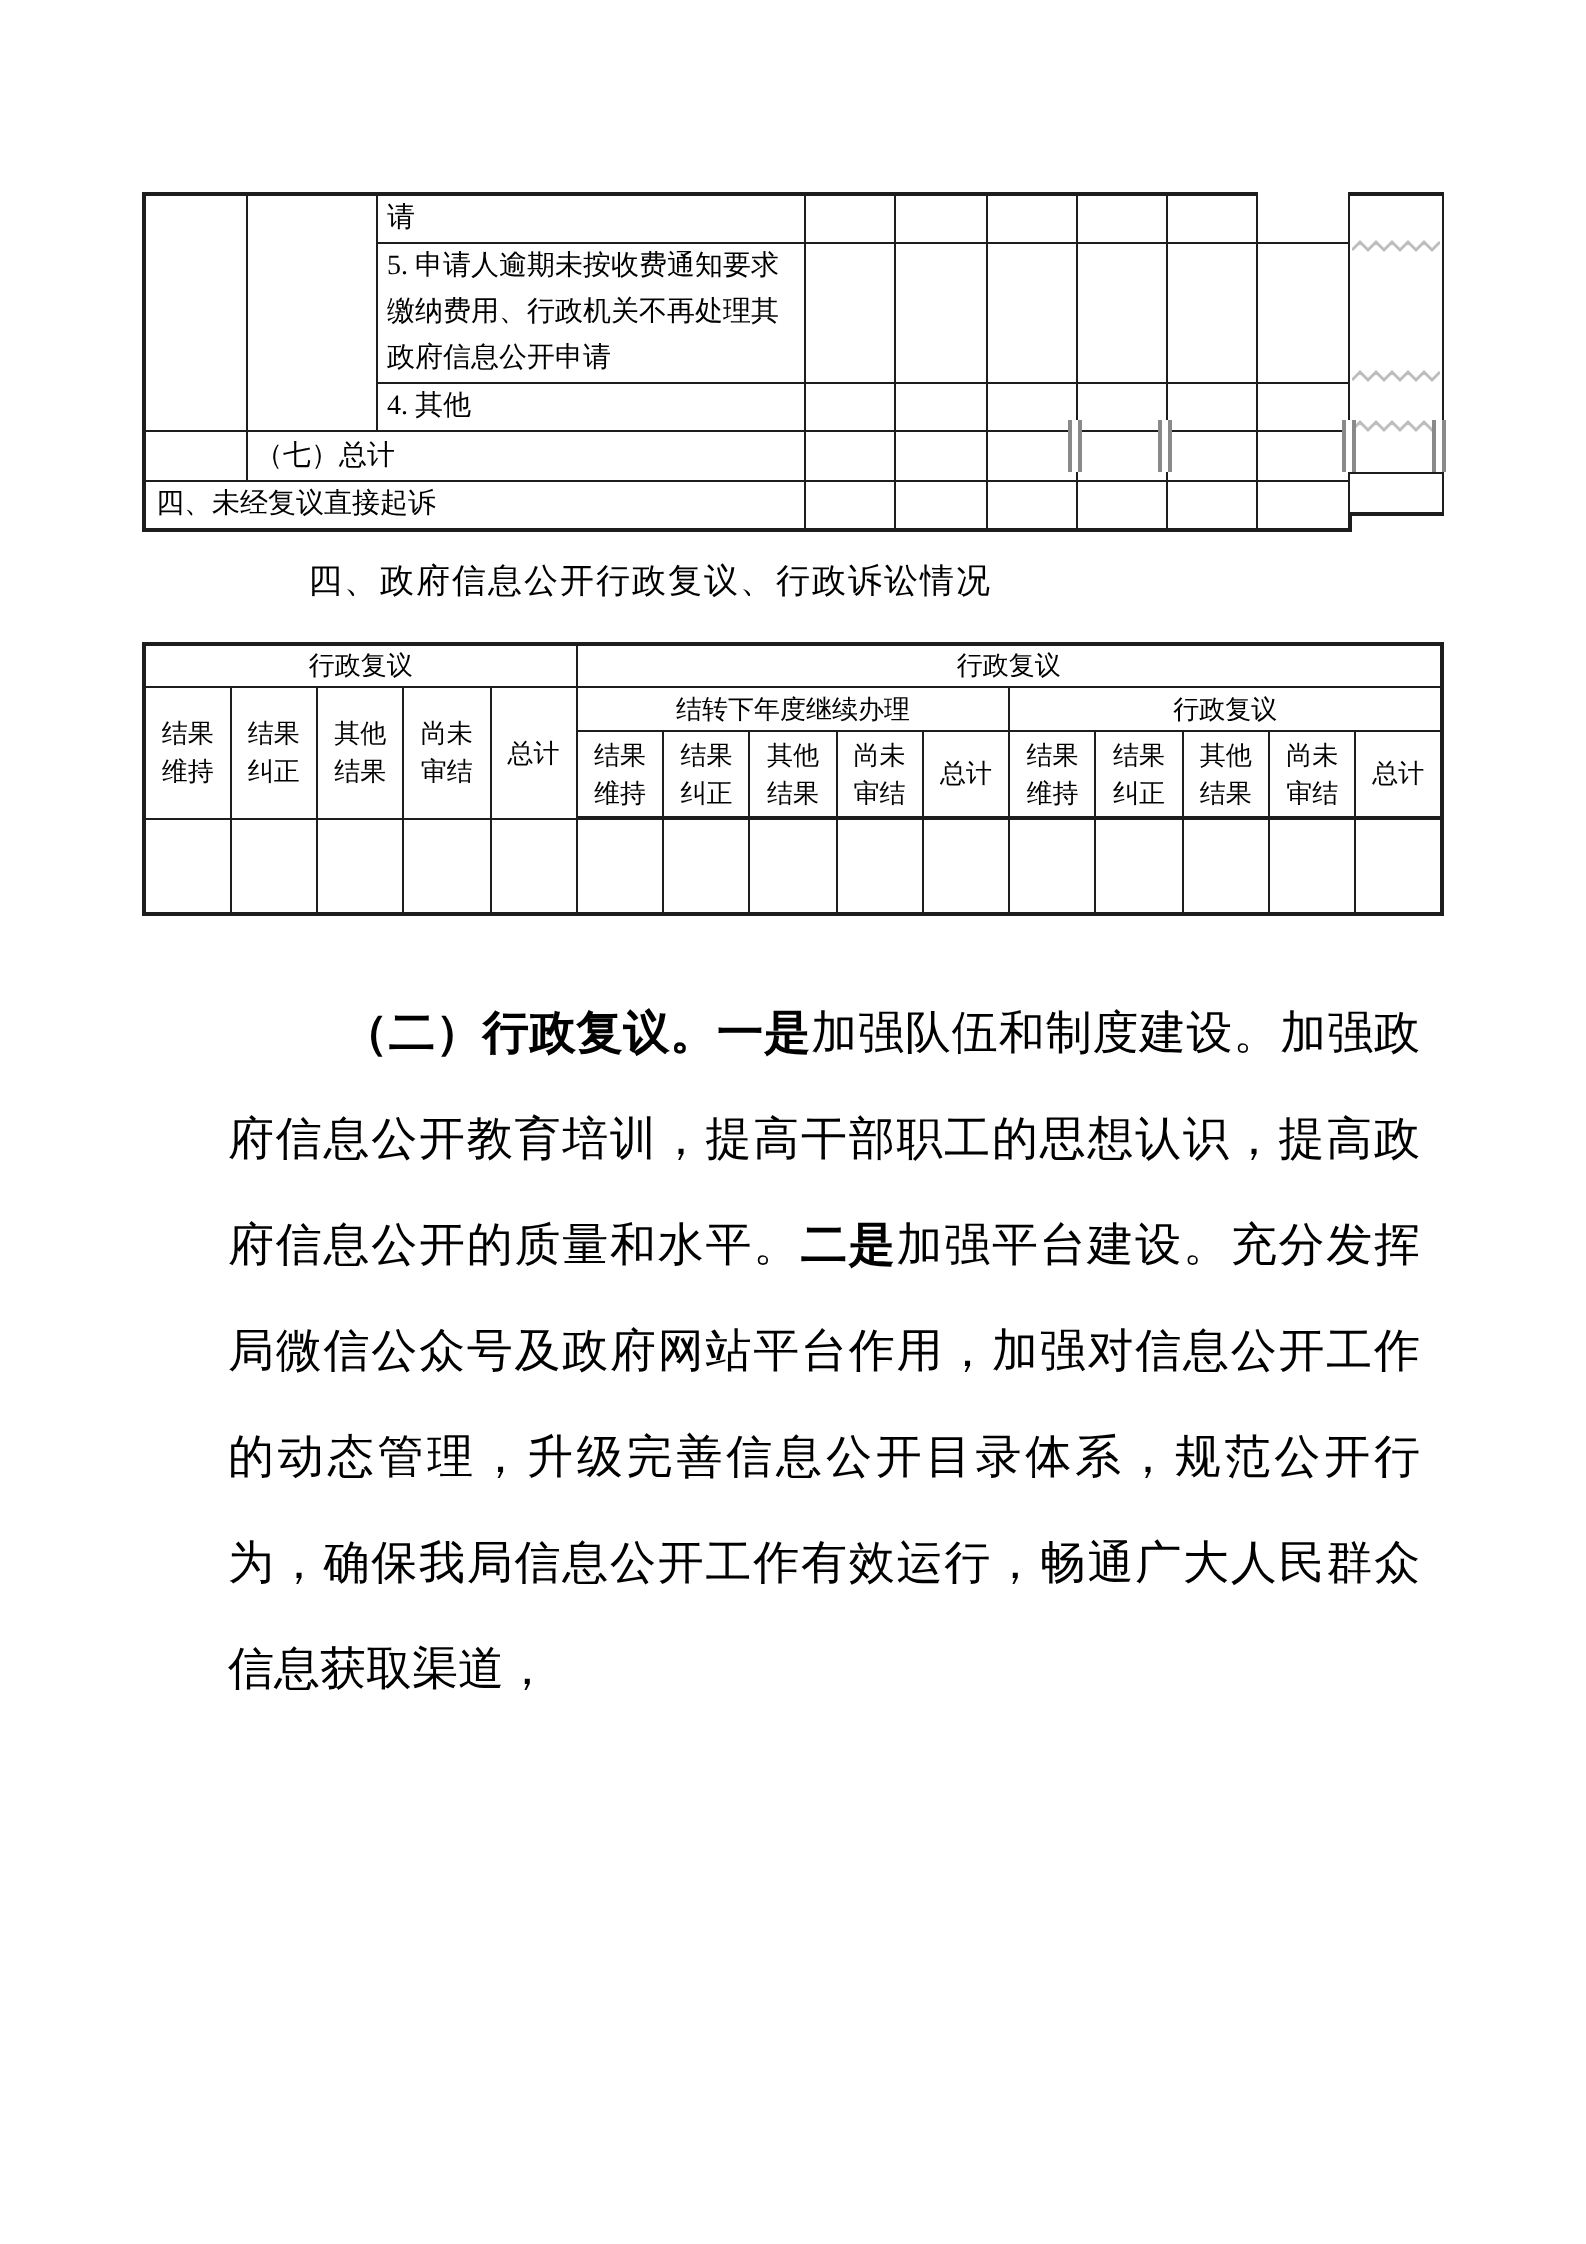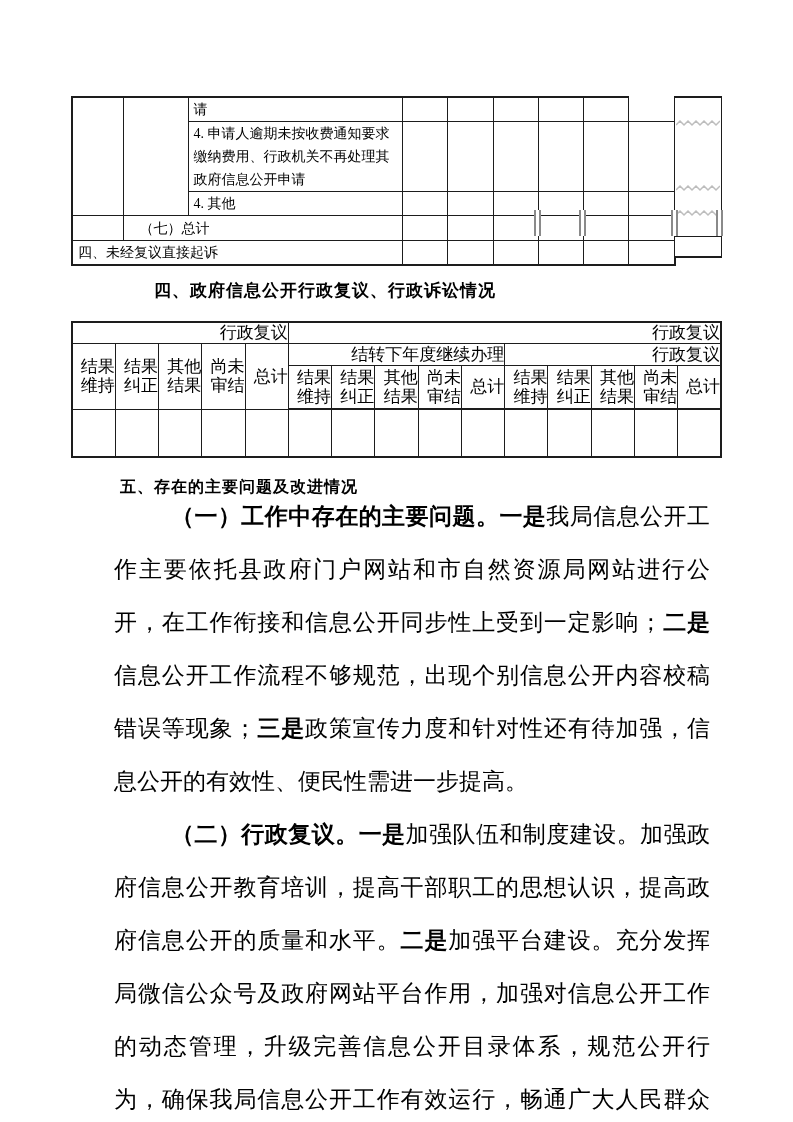--- a/index.html
+++ b/index.html
@@ -9,34 +9,34 @@
 
   
   table{border-collapse:collapse;table-layout:fixed}
   td{border:1px solid #1d1d1d;overflow:hidden}
 
   .t1{position:absolute;left:71px;top:96px;width:603px;border:2px solid #1d1d1d}
   .t1 td{font-size:14px;line-height:23px;vertical-align:middle}
   .t1 .lbl{text-align:left;padding:0 3px 0 5px}
 
   .t2{position:absolute;left:71px;top:321px;width:651px;border:2px solid #1d1d1d}
-  .t2 td{font-size:17px;line-height:19px;text-align:right;vertical-align:middle;white-space:pre-line}
+  .t2 td{font-size:13px;line-height:19px;text-align:center;vertical-align:middle;white-space:pre-line}
   .t2 tr.hdr-bottom td{border-bottom-width:2px}
 
   
   .strip{position:absolute;left:674px;top:96px;width:48px;height:162px;
          border:1px solid #1d1d1d;border-top:2px solid #1d1d1d;border-bottom:2px solid #1d1d1d;background:#fff}
   .strip .inner-line{position:absolute;left:0;right:0;top:138px;height:0;border-top:1px solid #1d1d1d}
   .strip svg{position:absolute;left:1px}
   .gap-cover{position:absolute;left:629px;top:94px;width:45px;height:5px;background:#fff}
   .dbar{position:absolute;top:210px;height:26px;width:7px;background:#fff;
         border-left:2px solid #8a8a8a;border-right:2px solid #8a8a8a}
 
   
-  .sec-heading{position:absolute;font-weight:700;letter-spacing:1px;white-space:nowrap}
+  .sec-heading{position:absolute;font-weight:400;letter-spacing:1px;white-space:nowrap}
   .sec4{left:154px;top:279px;font-size:17px}
   .sec5{left:120px;top:477px;font-size:16px}
 
   
   .bodytext{position:absolute;left:114px;top:490px;width:596px;
             font-size:23px;line-height:53px;text-align:justify;text-justify:inter-character}
   .bodytext p{text-indent:57px;margin:0}
   .bodytext .b{font-weight:700}
 </style>
 </head>
@@ -62,40 +62,40 @@
       <td rowspan="3"></td>
       <td class="lbl">请</td>
       <td></td>
           <td></td>
           <td></td>
           <td></td>
           <td></td>
           <td></td>
     </tr>
     <tr style="height:69px">
-      <td class="lbl">4. 申请人逾期未按收费通知要求缴纳费用、行政机关不再处理其政府信息公开申请</td>
+      <td class="lbl">5. 申请人逾期未按收费通知要求缴纳费用、行政机关不再处理其政府信息公开申请</td>
       <td></td>
           <td></td>
           <td></td>
           <td></td>
           <td></td>
           <td></td>
     </tr>
     <tr style="height:23px">
       <td class="lbl">4. 其他</td>
       <td></td>
           <td></td>
           <td></td>
           <td></td>
           <td></td>
           <td></td>
     </tr>
     <tr style="height:25px">
       <td></td>
-      <td colspan="2" class="lbl" style="padding-left:16px">（七）总计</td>
+      <td colspan="2" class="lbl" style="padding-left:4px">（七）总计</td>
       <td></td>
           <td></td>
           <td></td>
           <td></td>
           <td></td>
           <td></td>
     </tr>
     <tr style="height:23px">
       <td colspan="3" class="lbl">四、未经复议直接起诉</td>
       <td></td>
@@ -198,20 +198,18 @@
           <td></td>
       <td></td>
           <td></td>
           <td></td>
           <td></td>
           <td></td>
     </tr>
   </tbody>
     </table>
 
-  <div class="sec-heading sec5">五、存在的主要问题及改进情况</div>
 
   <div class="bodytext">
-    <p><span class="b">（一）工作中存在的主要问题。</span><span class="b">一是</span><span>我局信息公开工作主要依托县政府门户网站和市自然资源局网站进行公开，在工作衔接和信息公开同步性上受到一定影响；</span><span class="b">二是</span><span>信息公开工作流程不够规范，出现个别信息公开内容校稿错误等现象；</span><span class="b">三是</span><span>政策宣传力度和针对性还有待加强，信息公开的有效性、便民性需进一步提高。</span></p>
     <p><span class="b">（二）行政复议。</span><span class="b">一是</span><span>加强队伍和制度建设。加强政府信息公开教育培训，提高干部职工的思想认识，提高政府信息公开的质量和水平。</span><span class="b">二是</span><span>加强平台建设。充分发挥局微信公众号及政府网站平台作用，加强对信息公开工作的动态管理，升级完善信息公开目录体系，规范公开行为，确保我局信息公开工作有效运行，畅通广大人民群众信息获取渠道，</span></p>
   </div>
 
 </div>
 
 </body></html>

